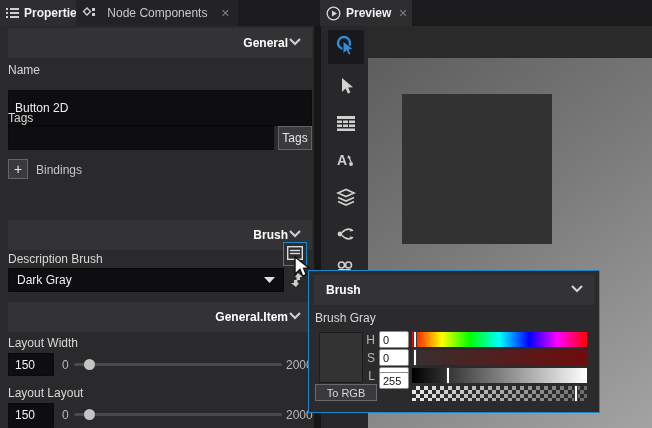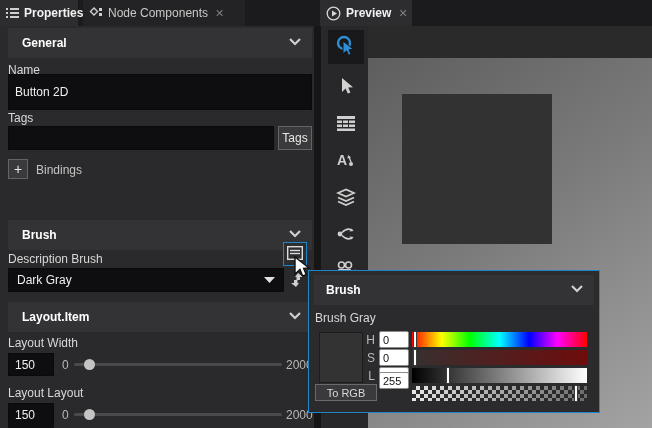--- a/index.html
+++ b/index.html
@@ -14,21 +14,21 @@
   .tabbar.left { left:0; width:314px; }
   .tabbar.right { left:314px; width:338px; }
   .tab { position:absolute; top:0; height:26px; display:flex; align-items:center; gap:5px; padding:0 6px; }
   .tab.active { background:#2d2d30; color:#f2f2f2; font-weight:bold; }
   .tab.inactive { background:#232325; color:#c9c9c9; }
   .tab .close { color:#7f7f7f; font-size:11px; font-weight:normal; padding:0 2px; }
   .tab .ticon { display:flex; align-items:center; }
   
   .lpanel { position:absolute; left:0; top:26px; width:314px; height:402px; background:#2a2a2c; }
   .sec-header { position:absolute; left:8px; width:304px; height:30px; background:#333336;
-     display:flex; align-items:center; justify-content:space-between; padding:0 10px 0 14px; }
+     display:flex; align-items:center; justify-content:flex-end; padding:0 10px 0 14px; }
   .sec-header .t { font-weight:bold; color:#ffffff; font-size:12px; }
   .plabel { position:absolute; left:8px; color:#d8d8d8; }
   .pinput { position:absolute; background:#0e0e10; border:1px solid #0a0a0a; color:#efefef;
      font-family:"Liberation Sans",sans-serif; font-size:12px; padding:0 6px; outline:none; }
   .btn { background:#3a3a3c; border:1px solid #646466; color:#e8e8e8; font-size:12px;
      display:flex; align-items:center; justify-content:center; }
   .dropdown { position:absolute; background:#0e0e10; border:1px solid #0a0a0a; color:#efefef;
      display:flex; align-items:center; justify-content:space-between; padding:0 8px; }
   .slider-track { position:absolute; height:3px; background:#4a4a4c; border-radius:2px; }
   .slider-thumb { position:absolute; width:11px; height:11px; border-radius:50%; background:#c4c4c4; }
@@ -85,21 +85,21 @@
               <rect x="0" y="5" width="2" height="2"></rect>
               <rect x="4" y="5" width="9" height="2"></rect>
               <rect x="0" y="9" width="2" height="2"></rect>
               <rect x="4" y="9" width="9" height="2"></rect>
             </g>
           </svg>
       </span>
       <span>Properties</span>
       <span class="close">✕</span>
     </div>
-    <div class="tab inactive" style="left:83px;width:162px;">
+    <div class="tab inactive" style="left:76px;width:162px;justify-content:space-between;">
       <span class="ticon">
         <svg width="14" height="14" viewBox="0 0 14 14">
             <path d="M5 2 L8.5 5.5 5 9 1.5 5.5 Z" fill="none" stroke="#cfcfcf" stroke-width="1.4"></path>
             <rect x="10" y="2" width="3" height="3" fill="#cfcfcf"></rect>
             <rect x="10" y="7" width="3" height="3" fill="#cfcfcf"></rect>
           </svg>
       </span>
       <span>Node Components</span>
       <span class="close">✕</span>
     </div>
@@ -108,21 +108,21 @@
   <div class="lpanel">
 
     <div class="sec-header" style="top:2px;">
       <span class="t">General</span>
       <span><svg width="14" height="10" viewBox="0 0 14 10">
             <polyline points="2,2 7,7 12,2" fill="none" stroke="#cfcfcf" stroke-width="2.2"></polyline>
           </svg></span>
     </div>
 
     <div class="plabel" style="top:37px;">Name</div>
-    <input class="pinput" style="left: 8px; top: 48px; width: 304px; height: 36px;" value="Button 2D">
+    <input class="pinput" style="left: 8px; top: 64px; width: 304px; height: 36px;" value="Button 2D">
 
     <div class="plabel" style="top:85px;">Tags</div>
     <input class="pinput" style="left: 8px; top: 100px; width: 266px; height: 24px;" value="">
     <button class="btn" style="position:absolute; left:278px; top:100px; width:34px; height:24px;">Tags</button>
 
     <button class="btn" style="position:absolute; left:8px; top:133px; width:20px; height:20px; font-size:14px;">+</button>
     <div class="plabel" style="left:36px; top:137px; color:#c4c4c4;">Bindings</div>
 
 
     <div class="sec-header" style="top:194px;">
@@ -142,21 +142,21 @@
     <span style="position:absolute; left:288px; top:245px;">
       <svg width="18" height="18" viewBox="0 0 18 18">
           <g fill="#cfcfcf">
             <path d="M10 2 L15 6 L12 6 L12 9 L8.5 9 L8.5 6 L7 6 Z"></path>
             <path d="M8 16 L3 12 L6 12 L6 9 L9.5 9 L9.5 12 L11 12 Z"></path>
           </g>
         </svg>
     </span>
 
     <div class="sec-header" style="top:276px;">
-      <span class="t">Layout.Item</span>
+      <span class="t">General.Item</span>
       <span><svg width="14" height="10" viewBox="0 0 14 10">
             <polyline points="2,2 7,7 12,2" fill="none" stroke="#cfcfcf" stroke-width="2.2"></polyline>
           </svg></span>
     </div>
 
     <div class="plabel" style="top:310px;">Layout Width</div>
     <input class="pinput" style="left: 8px; top: 327px; width: 46px; height: 23px;" value="150">
     <span class="minmax" style="left:62px; top:332px;">0</span>
     <div class="slider-track" style="left:74px; top:337px; width:208px;"></div>
     <div class="slider-thumb" style="left:84px; top:333px;"></div>

